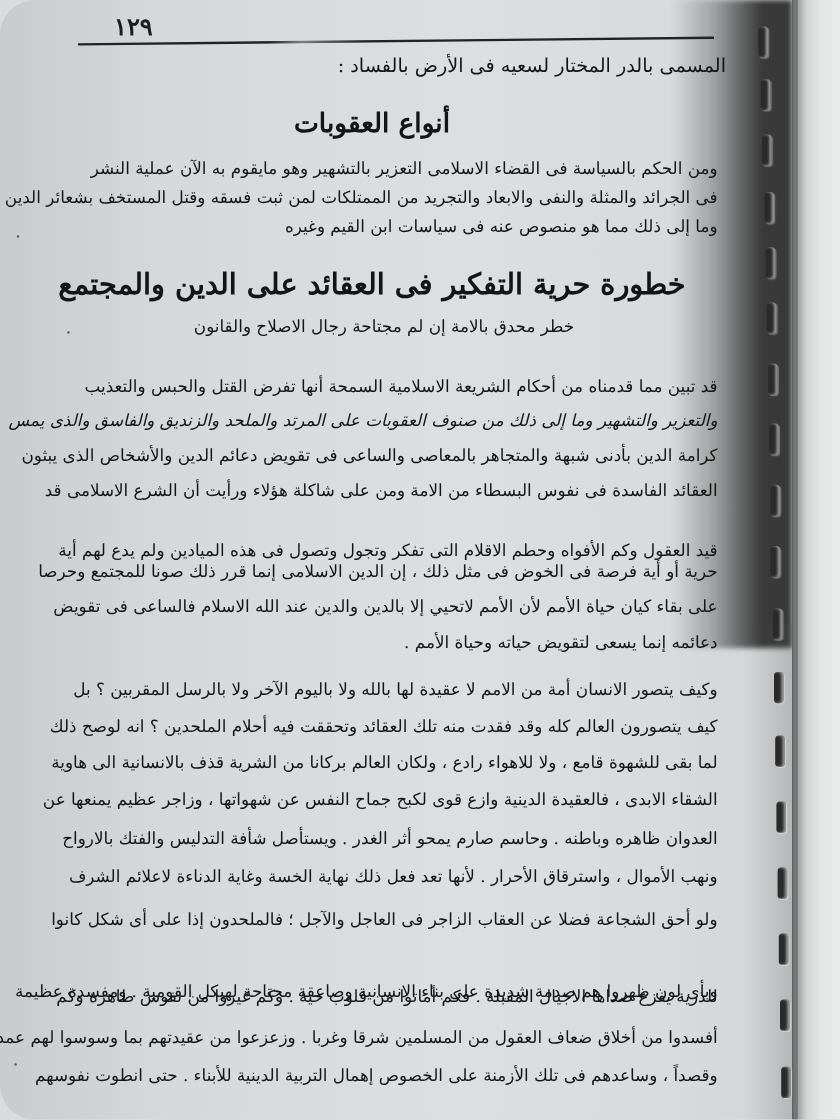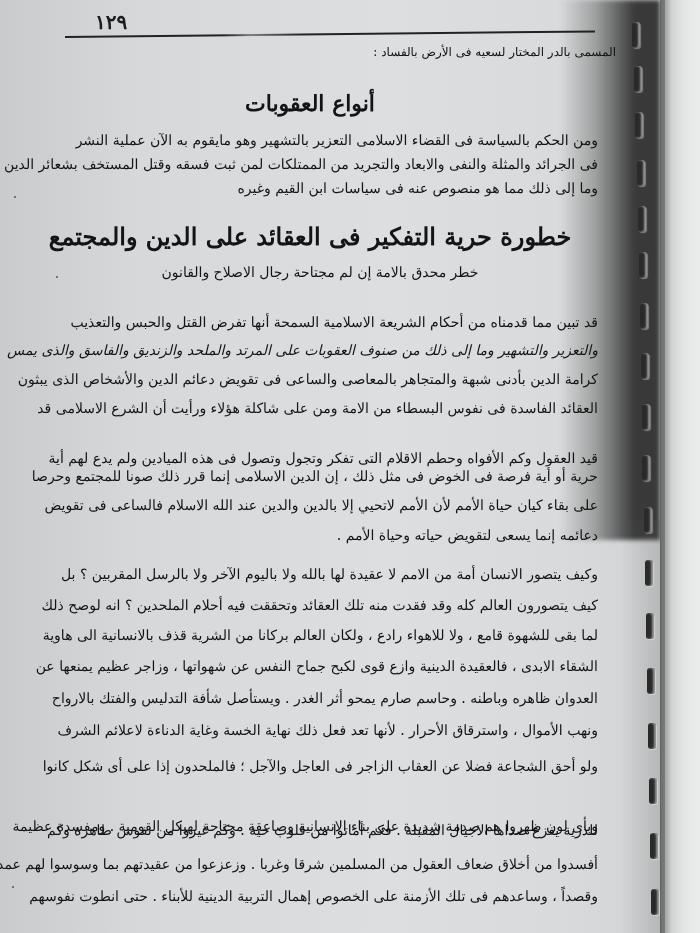--- a/index.html
+++ b/index.html
@@ -14,20 +14,21 @@
       background: #d9dcdd;
       font-family: "DejaVu Serif", serif;
     }
     .page {
       position: absolute;
       left: 0;
       top: 0;
       width: 700px;
       height: 933px;
       background: linear-gradient(90deg, #c9cbcc 0%, #d6d8d9 20%, #dcdedf 55%, #d8dadb 80%, #cfd1d2 100%);
+      border-radius: 29px;
     }
     .shadow-band {
       position: absolute;
       left: 560px;
       top: 0;
       width: 100px;
       height: 540px;
       background: linear-gradient(90deg, rgba(60,60,60,0) 0%, rgba(60,60,60,0.35) 35%, rgba(30,30,30,0.85) 75%, rgba(40,40,40,0.9) 100%);
       filter: blur(2px);
     }
@@ -100,23 +101,23 @@
       transform: rotate(-0.6deg);
       transform-origin: left center;
     }
     .text {
       position: absolute;
       direction: rtl;
       color: #141414;
       white-space: nowrap;
     }
     .intro-line {
-      right: 84px;
+      right: 95px;
       top: 45px;
-      font-size: 12px;
+      font-size: 16px;
     }
     .section-title {
       left: 0;
       width: 640px;
       text-align: center;
       font-size: 22px;
       font-weight: bold;
     }
     .title1 { top: 90px; left: -10px; }
     .title2 { top: 222px; left: -10px; font-size: 24px; }

